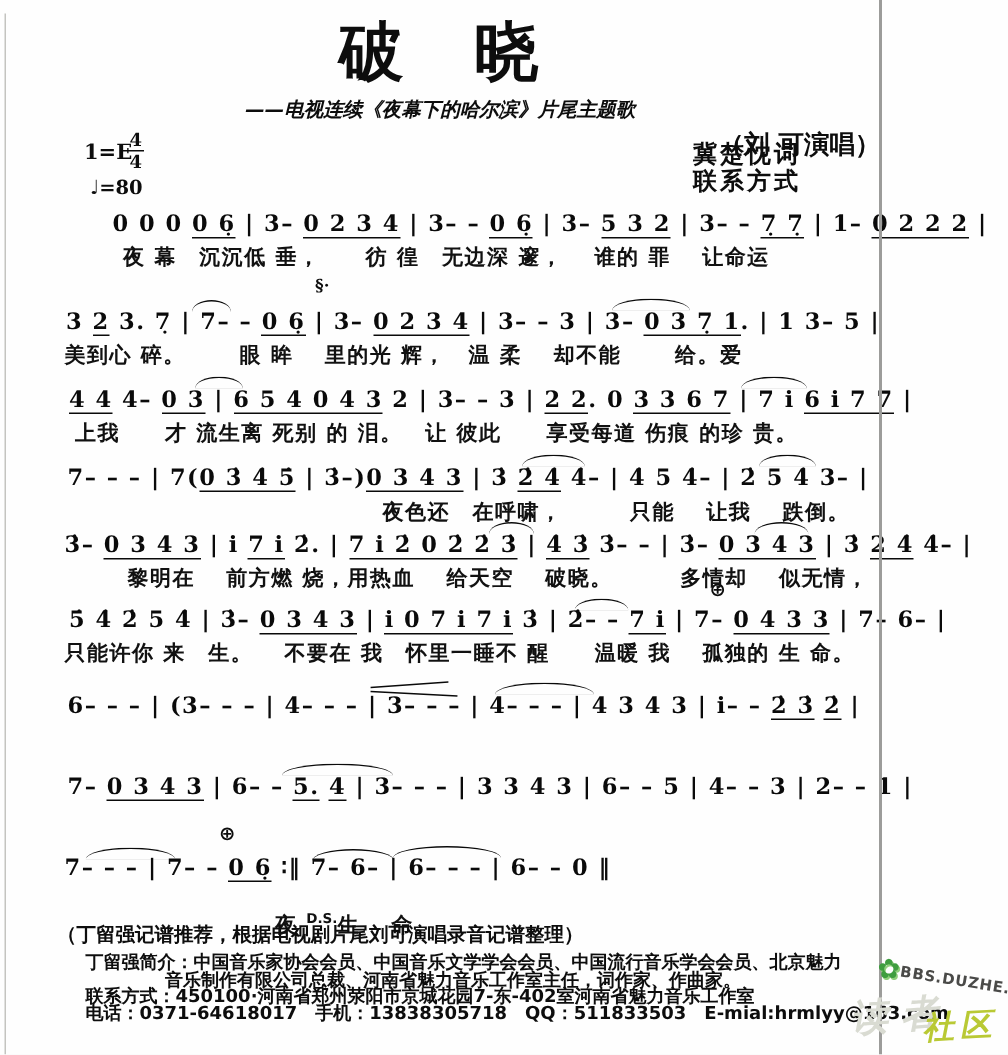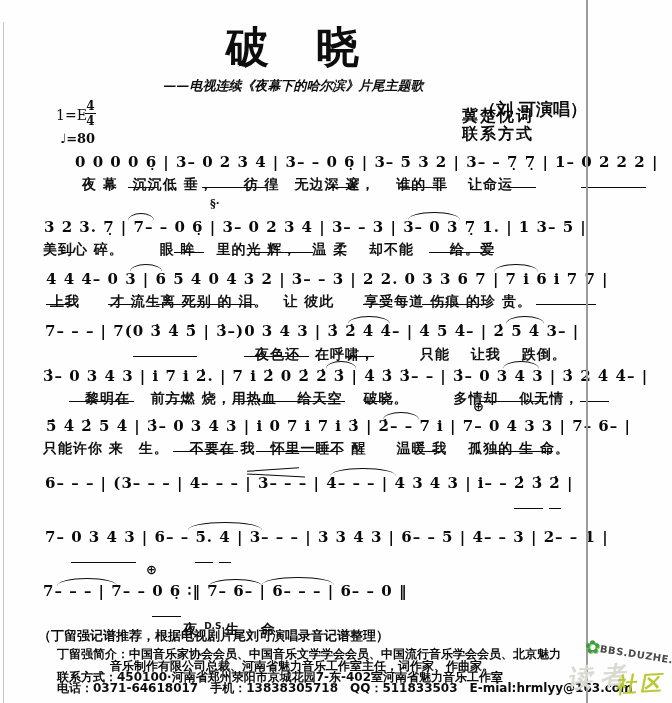--- a/index.html
+++ b/index.html
@@ -1,34 +1,34 @@
 <!DOCTYPE html>
 <html><head>
 <meta charset="utf-8">
 <style>
   html,body{margin:0;padding:0;}
   body{background:#f4f4f2;font-family:"DejaVu Sans",sans-serif;}
   #page{position:relative;width:672px;height:703px;background:#fefefe;overflow:hidden;color:#0d0d0d;}
-  #sheet{position:absolute;left:0;top:0;width:587px;height:598px;margin-top:13px;}
+  #sheet{position:absolute;left:0;top:0;width:587px;height:598px;}
   .abs{position:absolute;white-space:pre;}
   .left-border{position:absolute;left:3px;top:9px;width:1px;height:694px;background:#c4c4c0;}
   .divider{position:absolute;left:586px;top:0;width:2px;height:703px;background:#9c9c9a;}
 
   .title{left:0;top:6px;width:587px;text-align:center;font-size:43px;font-weight:bold;letter-spacing:2px;font-family:"DejaVu Sans",sans-serif;}
   .subtitle{left:0;top:64px;width:587px;text-align:center;font-size:13px;font-weight:bold;font-style:italic;}
   .performer{left:0;top:85px;width:587px;text-align:right;font-size:17px;font-weight:bold;}
   .credit1{left:462px;top:93px;font-size:16px;font-weight:bold;letter-spacing:2px;}
   .credit2{left:462px;top:111px;font-size:16px;font-weight:bold;letter-spacing:2px;}
-  .keysig{left:56px;top:94px;font-size:14px;font-weight:normal;font-family:"DejaVu Serif",serif;}
+  .keysig{left:56px;top:94px;font-size:14px;font-weight:bold;font-family:"DejaVu Serif",serif;}
   .timesig{position:absolute;left:85px;top:87px;display:inline-flex;flex-direction:column;align-items:center;font-size:12px;font-weight:bold;line-height:12px;font-family:"DejaVu Serif",serif;}
   .timesig .bar{width:11px;height:1px;background:#0d0d0d;margin:1px 0;}
   .tempo{left:60px;top:118px;font-size:13px;font-weight:bold;font-family:"DejaVu Serif",serif;}
 
   .notes{position:absolute;white-space:pre;font-family:"DejaVu Serif",serif;font-weight:bold;font-size:15px;letter-spacing:1px;color:#0a0a0a;}
-  .notes .u{border-bottom:1.5px solid #0a0a0a;padding-bottom:16px;}
+  .notes .u{border-bottom:1.5px solid #0a0a0a;padding-bottom:0;}
   .lyrics{position:absolute;white-space:pre;font-size:14px;font-weight:bold;letter-spacing:1px;color:#111;}
   .lyrics .ds{font-size:9px;vertical-align:top;letter-spacing:0;}
   .segno{font-size:11px;font-weight:bold;font-family:"DejaVu Serif",serif;}
   .coda{font-size:13px;font-weight:bold;}
   .arc{position:absolute;height:7px;border-top:1.6px solid #0a0a0a;border-radius:50% 50% 0 0 / 100% 100% 0 0;}
   .hline{position:absolute;height:1px;background:#0a0a0a;}
 
   .foot-note{left:38px;top:614px;font-size:13px;font-weight:bold;}
   .bio1{left:57px;top:633px;font-size:12px;font-weight:bold;}
   .bio2{left:110px;top:645px;font-size:12px;font-weight:bold;}

